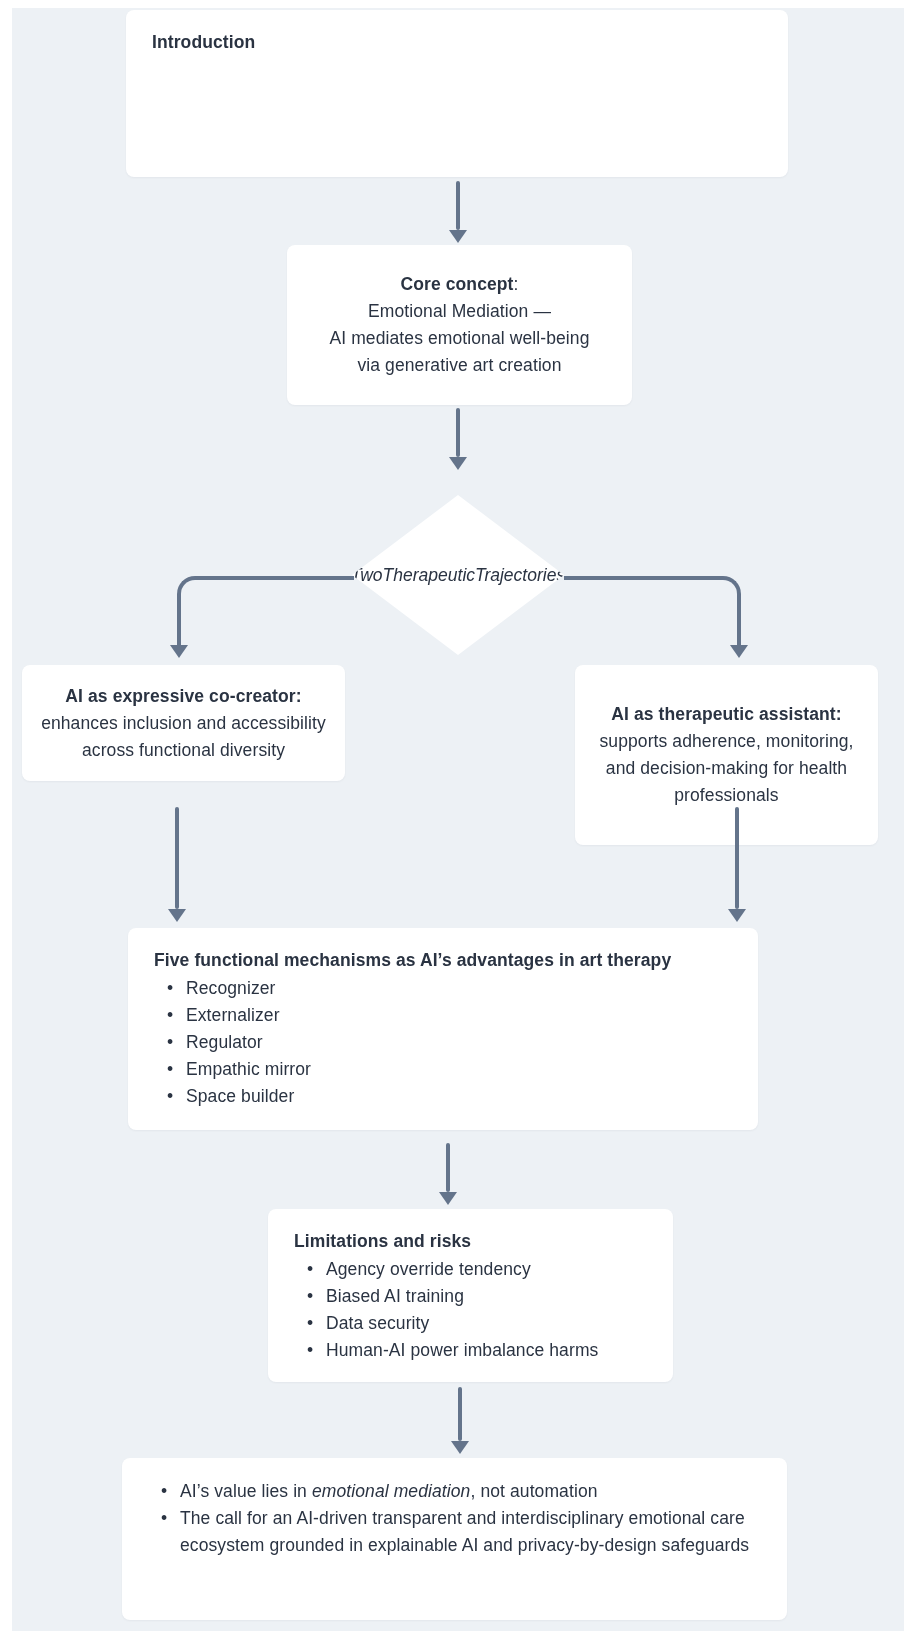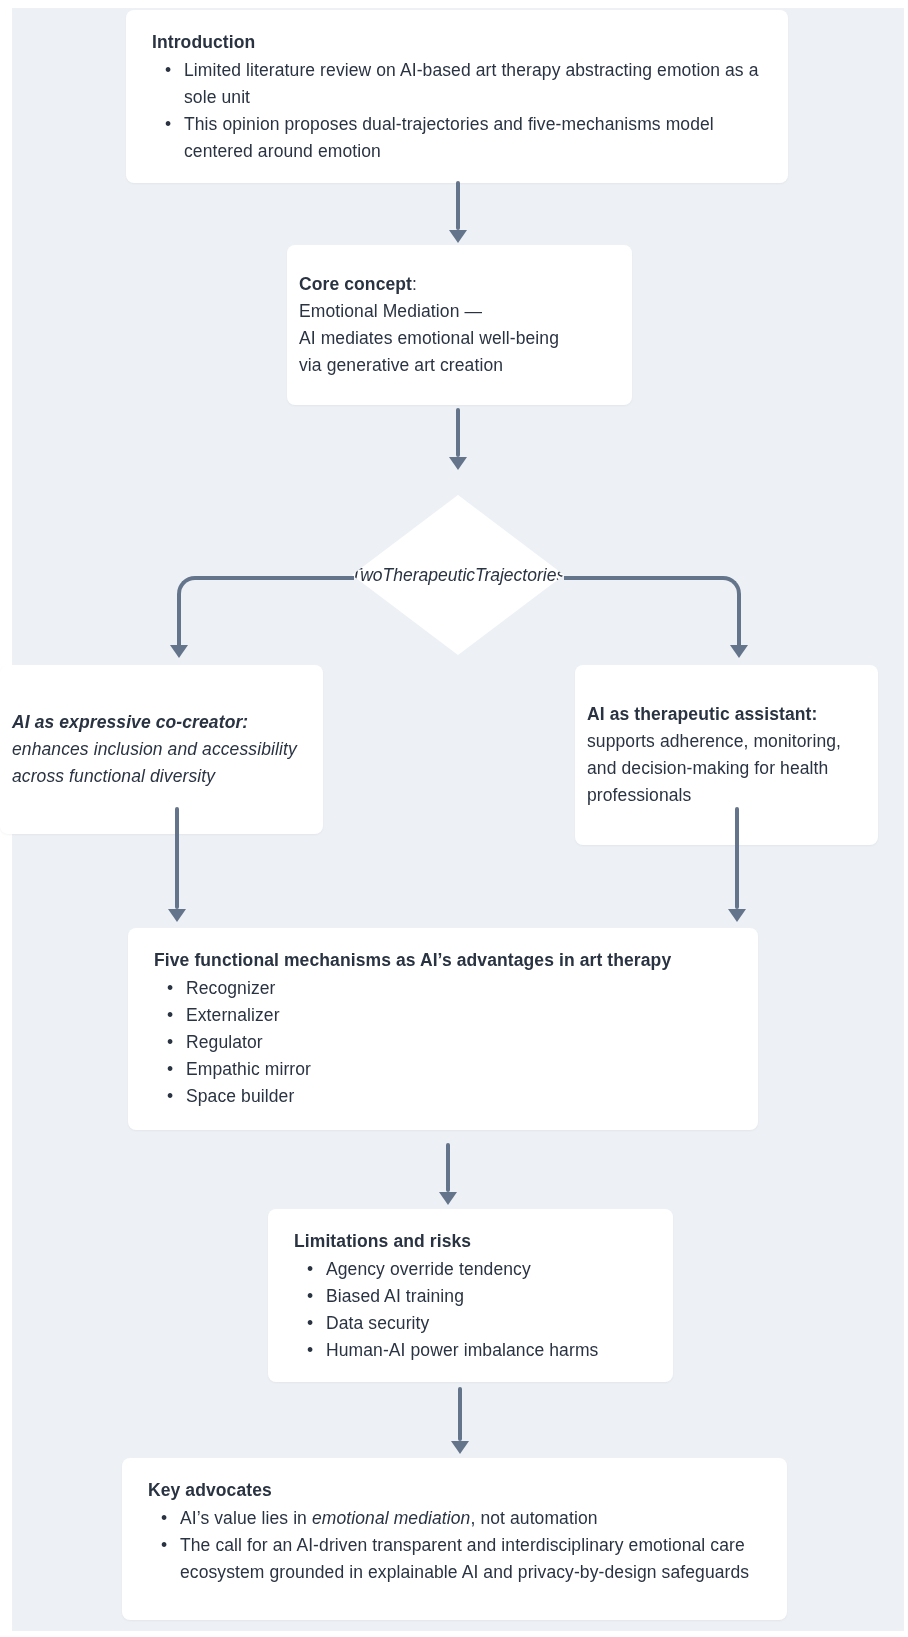--- a/index.html
+++ b/index.html
@@ -34,21 +34,21 @@
     font-size: 17.5px;
     line-height: 27px;
     letter-spacing: 0.1px;
   }
   .node .title { font-weight: 700; }
   .pad { padding: 19px 26px 18px 26px; }
   .centered {
     display: flex;
     flex-direction: column;
     justify-content: center;
-    text-align: left;
+    text-align: center;
     padding: 14px 12px;
   }
   ul.bullets { list-style: none; margin: 1px 0 0 8px; }
   ul.bullets li {
     position: relative;
     padding-left: 24px;
   }
   ul.bullets li::before {
     content: "\2022";
     position: absolute;
@@ -103,38 +103,34 @@
     border-left: 9px solid transparent;
     border-right: 9px solid transparent;
     border-top: 13px solid var(--arrow);
   }
   .elbow.left .head { left: -11px; }
   .elbow.right .head { right: -11px; }
 
   
   #introduction { left: 126px; top: 10px; width: 662px; min-height: 167px; }
   #core-concept { left: 287px; top: 245px; width: 345px; height: 160px; }
-  #left-branch  { left: 0;  top: 665px; width: 323px; height: 169px; font-style: italic; }
+  #left-branch  { left: 22px;  top: 665px; width: 323px; height: 116px; }
   #right-branch { left: 575px; top: 665px; width: 303px; height: 180px; }
   #mechanisms   { left: 128px; top: 928px; width: 630px; min-height: 202px; }
   #limitations  { left: 251px; top: 1209px; width: 405px; min-height: 163px; margin-left: 17px; }
   #advocates    { left: 122px; top: 1458px; width: 665px; min-height: 162px; }
 </style>
 </head>
 <body>
 
 <div id="stage">
   <div id="canvas"></div>
 
   <div class="node pad" id="introduction">
     <div class="title">Introduction</div>
-    <ul class="bullets">
-      <li>Limited literature review on AI-based art therapy abstracting emotion as a sole unit</li>
-      <li>This opinion proposes dual-trajectories and five-mechanisms model centered around emotion</li>
-    </ul>
   </div>
 
   <div class="varrow" style="left:456px; top:181px; height:49px;">
     <span class="head"></span>
   </div>
 
   <div class="node centered" id="core-concept">
     <div>
       <span class="title">Core concept</span><span>:</span>
     </div>
@@ -200,19 +196,18 @@
       <li>Data security</li>
       <li>Human-AI power imbalance harms</li>
     </ul>
   </div>
 
   <div class="varrow" style="left:458px; top:1387px; height:54px;">
     <span class="head"></span>
   </div>
 
   <div class="node pad" id="advocates">
-    <div class="title">Key advocates</div>
     <ul class="bullets">
       <li><span>AI’s value lies in </span><i>emotional mediation</i><span>, not automation</span></li>
       <li>The call for an AI-driven transparent and interdisciplinary emotional care ecosystem grounded in explainable AI and privacy-by-design safeguards</li>
     </ul>
   </div>
 </div>
 
 </body></html>

